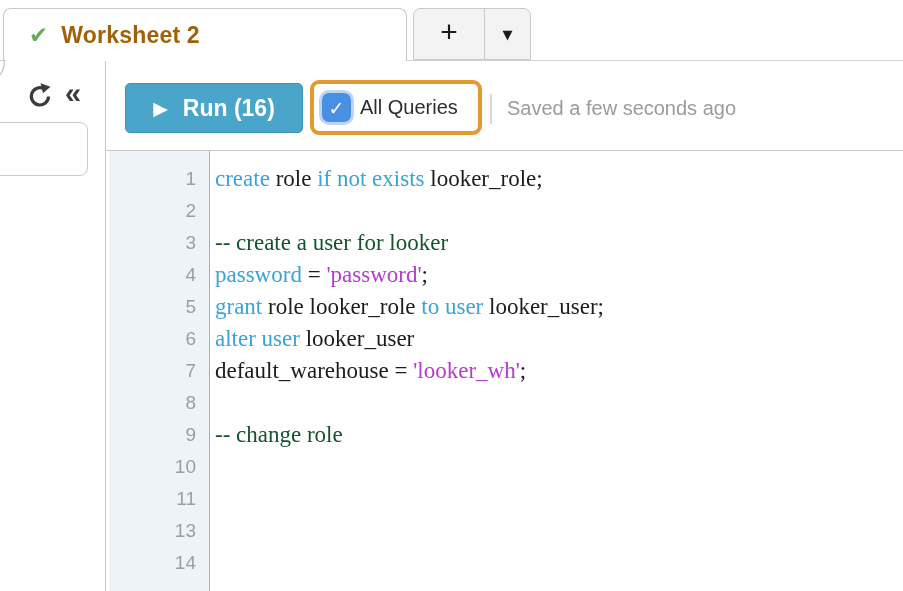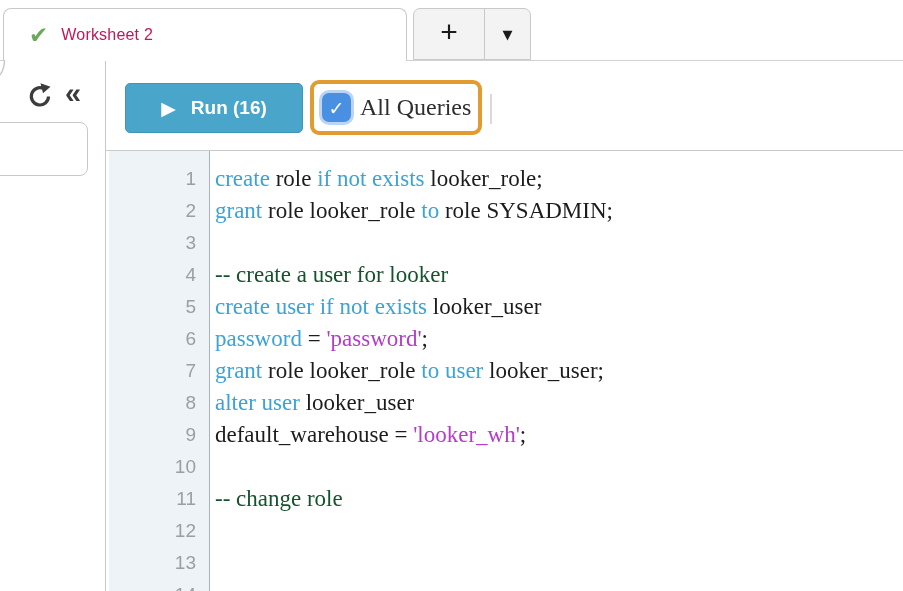--- a/index.html
+++ b/index.html
@@ -8,21 +8,21 @@
   .glyph { font-family:"DejaVu Sans", sans-serif; }
 
   
   .tabbar { position:absolute; left:0; top:0; width:903px; height:61px;
             background:#fff; border-bottom:1px solid #d2d2d2; }
   .tab-active { position:absolute; left:3px; top:8px; width:404px; bottom:-1px;
                 background:#fff; border:1px solid #c9c9c9; border-bottom:none;
                 border-radius:8px 8px 0 0; z-index:3;
                 display:flex; align-items:center; padding-left:25px; gap:13px; }
   .tab-check { color:#68a95c; font-size:23px; line-height:1; }
-  .tab-label { font-size:16px; font-weight:normal; color:#be185d; letter-spacing:.2px; }
+  .tab-label { font-size:23px; font-weight:bold; color:#a16207; letter-spacing:.2px; }
   .tab-flare { position:absolute; left:0; top:60px; z-index:4; }
   .tab-btns { position:absolute; left:413px; top:8px; height:52px; width:118px;
               background:#f3f3f3; border:1px solid #c9c9c9; border-radius:7px 7px 0 0;
               display:flex; z-index:2; }
   .tab-btn { display:flex; align-items:center; justify-content:center; height:100%; }
   .tab-btn.plus { width:71px; border-right:1px solid #c9c9c9; font-size:30px;
                   color:#1b1b1b; font-weight:400; padding-bottom:4px; }
   .tab-btn.caret { flex:1; font-size:13px; color:#1b1b1b; }
 
   
@@ -39,28 +39,28 @@
               background:#fff; border:1px solid #c9c9c9; border-radius:8px; }
 
   
   .main-col { position:relative; flex:1; display:flex; flex-direction:column; }
   .toolbar { position:relative; height:89px; background:#fff; }
   .run-btn { position:absolute; left:19px; top:22px; width:178px; height:50px;
              background:#49a5c9; border:1px solid #3e95b8; border-radius:5px;
              display:flex; align-items:center; justify-content:center; gap:15px;
              color:#fff; cursor:pointer; }
   .run-play { font-size:19px; line-height:1; color:#fff; }
-  .run-label { font-size:19px; font-weight:bold; }
+  .run-label { font-size:23px; font-weight:bold; }
   .orange-box { position:absolute; left:204px; top:19px; width:172px; height:55px;
                 border:4px solid #e29b2f; border-radius:9px; background:#fff;
                 display:flex; align-items:center; padding-left:8px; gap:9px; }
   .checkbox { width:29px; height:29px; background:#4a90e2; border-radius:7px;
               box-shadow:0 0 0 3px #bdd5f5; display:flex; align-items:center;
               justify-content:center; color:#fff; font-size:19px; font-weight:bold; }
-  .cb-label { font-size:24px; color:#2e2e2e; font-weight:500;font-family:Liberation Serif, serif; }
+  .cb-label { font-size:20px; color:#2e2e2e; font-weight:500; }
   .tb-divider { position:absolute; left:384px; top:33px; width:2px; height:30px;
                 background:#d9d9d9; }
   .saved-text { position:absolute; left:401px; top:36px; font-size:20px; color:#9b9b9b; }
 
   
   .editor { flex:1; border-top:1px solid #c9c9c9; display:flex; overflow:hidden;
             background:#fff; }
   .gutter-gap { width:3px; background:#fff; }
   .gutter { width:101px; background:#eef3f7; border-right:1px solid #a9b2ba;
             padding-top:12px; }
@@ -109,46 +109,44 @@
     <div class="toolbar">
       <div class="run-btn">
         <span class="run-play glyph">▶</span>
         <span class="run-label">Run (16)</span>
       </div>
       <div class="orange-box">
         <span class="checkbox glyph">✓</span>
         <span class="cb-label">All Queries</span>
       </div>
       <div class="tb-divider"></div>
+      <span class="saved-text">Saved a few seconds ago</span>
     </div>
 
     <div class="editor">
       <div class="gutter-gap"></div>
       <div class="gutter" id="gutter">
           <div class="ln">1</div>
           <div class="ln">2</div>
           <div class="ln">3</div>
           <div class="ln">4</div>
           <div class="ln">5</div>
           <div class="ln">6</div>
           <div class="ln">7</div>
           <div class="ln">8</div>
           <div class="ln">9</div>
           <div class="ln">10</div>
           <div class="ln">11</div>
-          <div class="ln">12</div>
           <div class="ln">13</div>
           <div class="ln">14</div>
         </div>
       <div class="code" id="code">
           <div class="cl"><span class="tok-k">create</span><span class="tok-p"> role </span><span class="tok-k">if</span><span class="tok-p"> </span><span class="tok-k">not</span><span class="tok-p"> </span><span class="tok-k">exists</span><span class="tok-p"> looker_role;</span></div>
-          <div class="cl"><span class="tok-k">grant</span><span class="tok-p"> role looker_role </span><span class="tok-k">to</span><span class="tok-p"> role SYSADMIN;</span></div>
           <div class="cl"></div>
           <div class="cl"><span class="tok-c">-- create a user for looker</span></div>
-          <div class="cl"><span class="tok-k">create</span><span class="tok-p"> </span><span class="tok-k">user</span><span class="tok-p"> </span><span class="tok-k">if</span><span class="tok-p"> </span><span class="tok-k">not</span><span class="tok-p"> </span><span class="tok-k">exists</span><span class="tok-p"> looker_user</span></div>
           <div class="cl"><span class="tok-k">password</span><span class="tok-p"> = </span><span class="tok-s">'password'</span><span class="tok-p">;</span></div>
           <div class="cl"><span class="tok-k">grant</span><span class="tok-p"> role looker_role </span><span class="tok-k">to</span><span class="tok-p"> </span><span class="tok-k">user</span><span class="tok-p"> looker_user;</span></div>
           <div class="cl"><span class="tok-k">alter</span><span class="tok-p"> </span><span class="tok-k">user</span><span class="tok-p"> looker_user</span></div>
           <div class="cl"><span class="tok-p">default_warehouse = </span><span class="tok-s">'looker_wh'</span><span class="tok-p">;</span></div>
           <div class="cl"></div>
           <div class="cl"><span class="tok-c">-- change role</span></div>
           <div class="cl"></div>
         </div>
     </div>
 

